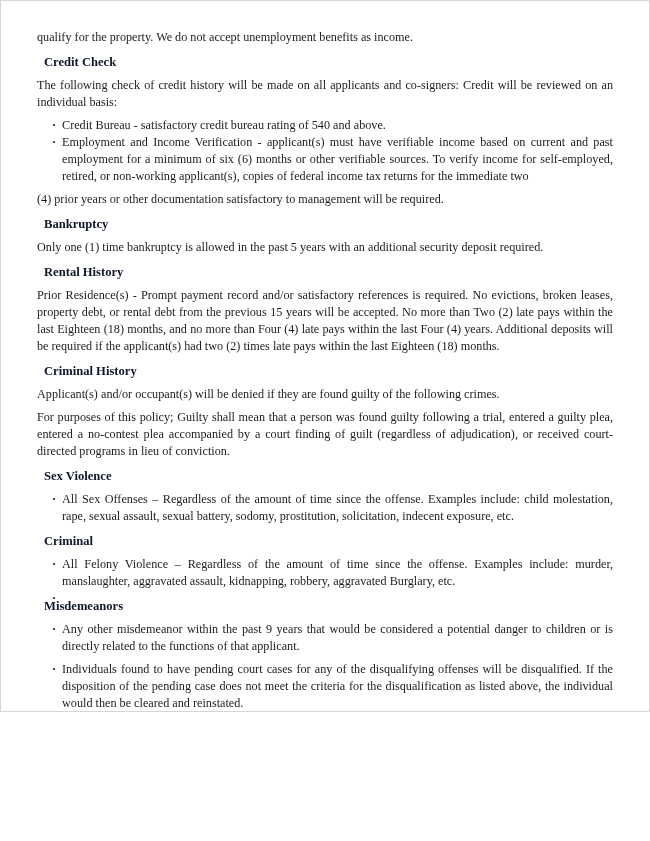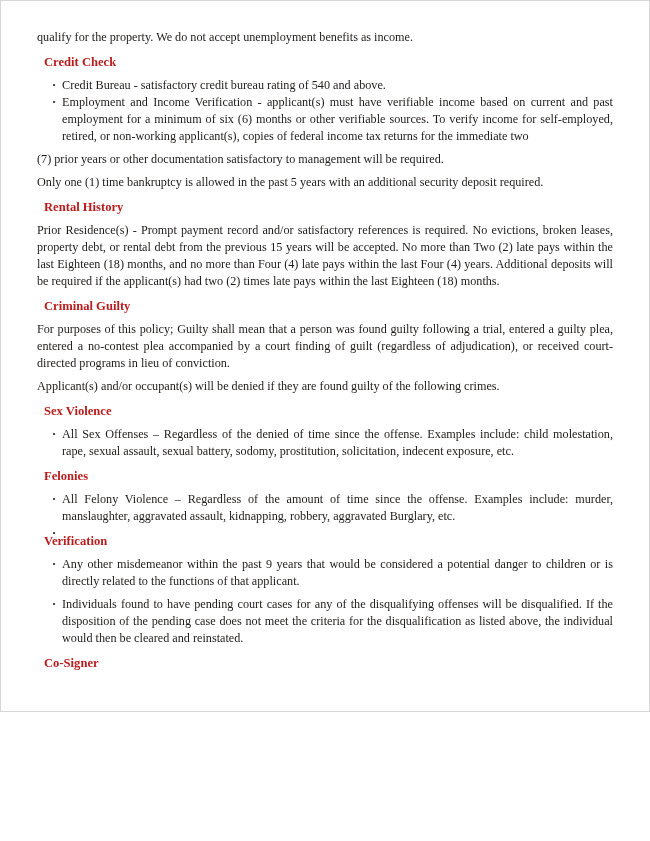--- a/index.html
+++ b/index.html
@@ -23,21 +23,21 @@
     font-size: 12.2px;
     line-height: 17px;
   }
   .doc-content p.para {
     margin: 6px 0;
     text-align: justify;
   }
   .doc-content h3.heading {
     font-size: 12.6px;
     font-weight: bold;
-    color: #b91c1c;
+    color: #0f172a;
     margin: 8px 0 6px 0;
     padding-left: 7px;
     line-height: 17px;
   }
   .doc-content ul.bullet-list {
     list-style: none;
     margin: 6px 0;
     padding: 0;
   }
   .doc-content ul.bullet-list li.list-item {
@@ -61,41 +61,43 @@
     color: #2a2a2a;
   }
 </style>
 </head>
 <body>
 
 <div class="page">
   <div class="doc-content" id="doc-content">
       <p class="para">qualify for the property. We do not accept unemployment benefits as income.</p>
       <h3 class="heading">Credit Check</h3>
+      <p class="para">The following check of credit history will be made on all applicants and co-signers: Credit will be reviewed on an individual basis:</p>
       <ul class="bullet-list">
         <li class="list-item"><span class="bullet-dot"></span><span>Credit Bureau - satisfactory credit bureau rating of 540 and above.</span></li>
         <li class="list-item"><span class="bullet-dot"></span><span>Employment and Income Verification - applicant(s) must have verifiable income based on current and past employment for a minimum of six (6) months or other verifiable sources. To verify income for self-employed, retired, or non-working applicant(s), copies of federal income tax returns for the immediate two</span></li>
       </ul>
-      <p class="para">(7) prior years or other documentation satisfactory to management will be required.</p>
+      <p class="para">(4) prior years or other documentation satisfactory to management will be required.</p>
+      <h3 class="heading">Bankruptcy</h3>
       <p class="para">Only one (1) time bankruptcy is allowed in the past 5 years with an additional security deposit required.</p>
       <h3 class="heading">Rental History</h3>
       <p class="para">Prior Residence(s) - Prompt payment record and/or satisfactory references is required. No evictions, broken leases, property debt, or rental debt from the previous 15 years will be accepted. No more than Two (2) late pays within the last Eighteen (18) months, and no more than Four (4) late pays within the last Four (4) years. Additional deposits will be required if the applicant(s) had two (2) times late pays within the last Eighteen (18) months.</p>
-      <h3 class="heading">Criminal Guilty</h3>
+      <h3 class="heading">Criminal History</h3>
+      <p class="para">Applicant(s) and/or occupant(s) will be denied if they are found guilty of the following crimes.</p>
       <p class="para">For purposes of this policy; Guilty shall mean that a person was found guilty following a trial, entered a guilty plea, entered a no-contest plea accompanied by a court finding of guilt (regardless of adjudication), or received court-directed programs in lieu of conviction.</p>
-      <p class="para">Applicant(s) and/or occupant(s) will be denied if they are found guilty of the following crimes.</p>
       <h3 class="heading">Sex Violence</h3>
       <ul class="bullet-list">
-        <li class="list-item"><span class="bullet-dot"></span><span>All Sex Offenses – Regardless of the denied of time since the offense. Examples include: child molestation, rape, sexual assault, sexual battery, sodomy, prostitution, solicitation, indecent exposure, etc.</span></li>
+        <li class="list-item"><span class="bullet-dot"></span><span>All Sex Offenses – Regardless of the amount of time since the offense. Examples include: child molestation, rape, sexual assault, sexual battery, sodomy, prostitution, solicitation, indecent exposure, etc.</span></li>
       </ul>
-      <h3 class="heading">Felonies</h3>
+      <h3 class="heading">Criminal</h3>
       <ul class="bullet-list">
         <li class="list-item"><span class="bullet-dot"></span><span>All Felony Violence – Regardless of the amount of time since the offense. Examples include: murder, manslaughter, aggravated assault, kidnapping, robbery, aggravated Burglary, etc.</span></li>
         <li class="list-item"><span class="bullet-dot"></span></li>
       </ul>
-      <h3 class="heading">Verification</h3>
+      <h3 class="heading">Misdemeanors</h3>
       <ul class="bullet-list">
         <li class="list-item"><span class="bullet-dot"></span><span>Any other misdemeanor within the past 9 years that would be considered a potential danger to children or is directly related to the functions of that applicant.</span></li>
       </ul>
       <ul class="bullet-list">
         <li class="list-item"><span class="bullet-dot"></span><span>Individuals found to have pending court cases for any of the disqualifying offenses will be disqualified. If the disposition of the pending case does not meet the criteria for the disqualification as listed above, the individual would then be cleared and reinstated.</span></li>
       </ul>
       <h3 class="heading">Co-Signer</h3>
     </div>
 </div>
 

